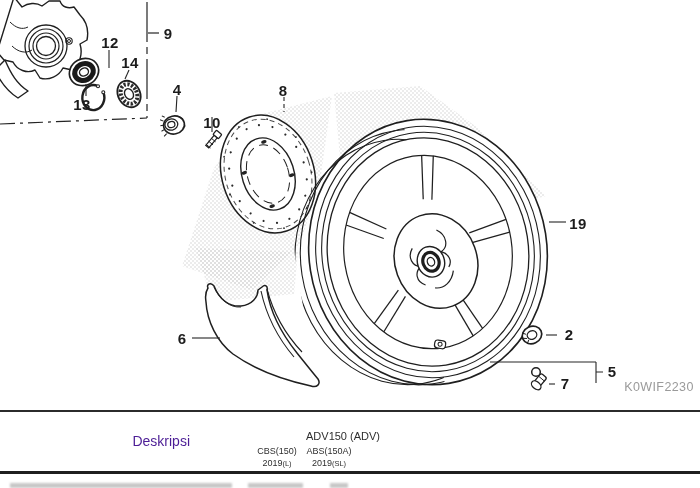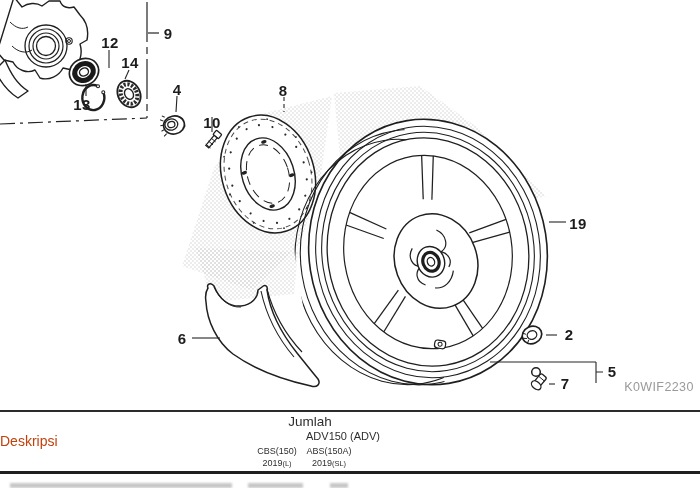--- a/index.html
+++ b/index.html
@@ -5,22 +5,22 @@
   html,body{margin:0;padding:0;background:#fff;}
   .page{position:relative;width:700px;height:488px;background:#ffffff;overflow:hidden;
         font-family:"Liberation Sans",sans-serif;}
   svg{position:absolute;left:0;top:0;}
   .callout{position:absolute;transform:translate(-50%,-50%);font-size:15px;font-weight:700;
            color:#1c1c1c;line-height:1;letter-spacing:.3px;cursor:default;}
   .diagram-code{position:absolute;left:611px;top:380px;width:96px;text-align:center;
                 font-size:12.5px;color:#9a9a9a;letter-spacing:.4px;}
   .rule-top{position:absolute;left:0;top:410px;width:700px;height:2px;background:#2b2b2b;}
   .rule-bottom{position:absolute;left:0;top:471px;width:700px;height:2.5px;background:#1f1f1f;}
-  .th-deskripsi{position:absolute;left:0;top:433px;width:190px;text-align:left;
-                font-size:14px;color:#c2410c;}
+  .th-deskripsi{position:absolute;left:0;top:433px;width:190px;text-align:right;
+                font-size:14px;color:#4c1d95;}
   .th-seri{position:absolute;left:387px;top:433px;width:130px;text-align:center;
            font-size:14px;color:#2e2e2e;}
   .jl-title{position:absolute;left:240px;top:414px;width:140px;text-align:center;
             font-size:13.5px;color:#2e2e2e;}
   .jl-model{position:absolute;left:240px;top:430px;width:140px;text-align:right;
             font-size:11px;color:#2e2e2e;}
   .jl-variants{position:absolute;left:251px;top:446px;width:104px;display:flex;
                font-size:9px;color:#2e2e2e;}
   .jl-years{position:absolute;left:251px;top:458px;width:104px;display:flex;
             font-size:9px;color:#2e2e2e;}
@@ -225,21 +225,20 @@
   <div class="callout" style="left:578px;top:223px">19</div>
   <div class="callout" style="left:569px;top:334px">2</div>
   <div class="callout" style="left:612px;top:371px">5</div>
   <div class="callout" style="left:565px;top:383px">7</div>
   <div class="callout" style="left:182px;top:338px">6</div>
 
   <div class="diagram-code">K0WIF2230</div>
 
   <div class="rule-top"></div>
   <div class="th-deskripsi">Deskripsi</div>
-  <div class="jl-title">Jumlah</div>
   <div class="jl-model">ADV150 (ADV)</div>
   <div class="jl-variants">
     <span class="jl-cell">CBS(150)</span>
     <span class="jl-cell">ABS(150A)</span>
   </div>
   <div class="jl-years">
     <span class="jl-cell"><span>2019</span><span class="yr-sub">(L)</span></span>
     <span class="jl-cell"><span>2019</span><span class="yr-sub">(SL)</span></span>
   </div>
   <div class="rule-bottom"></div>

